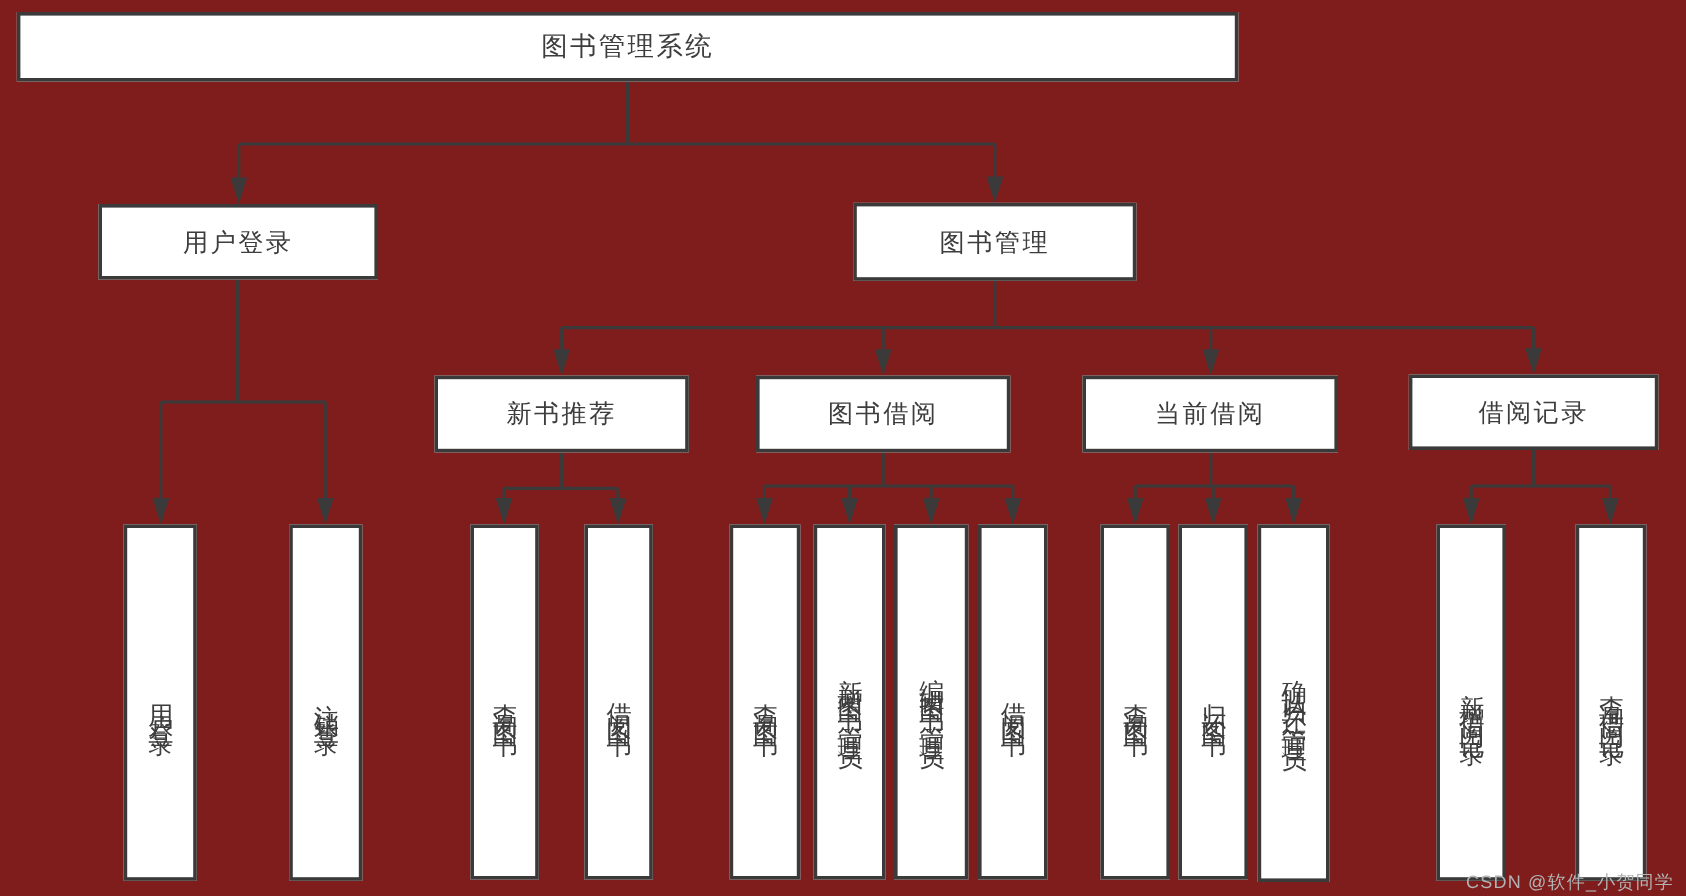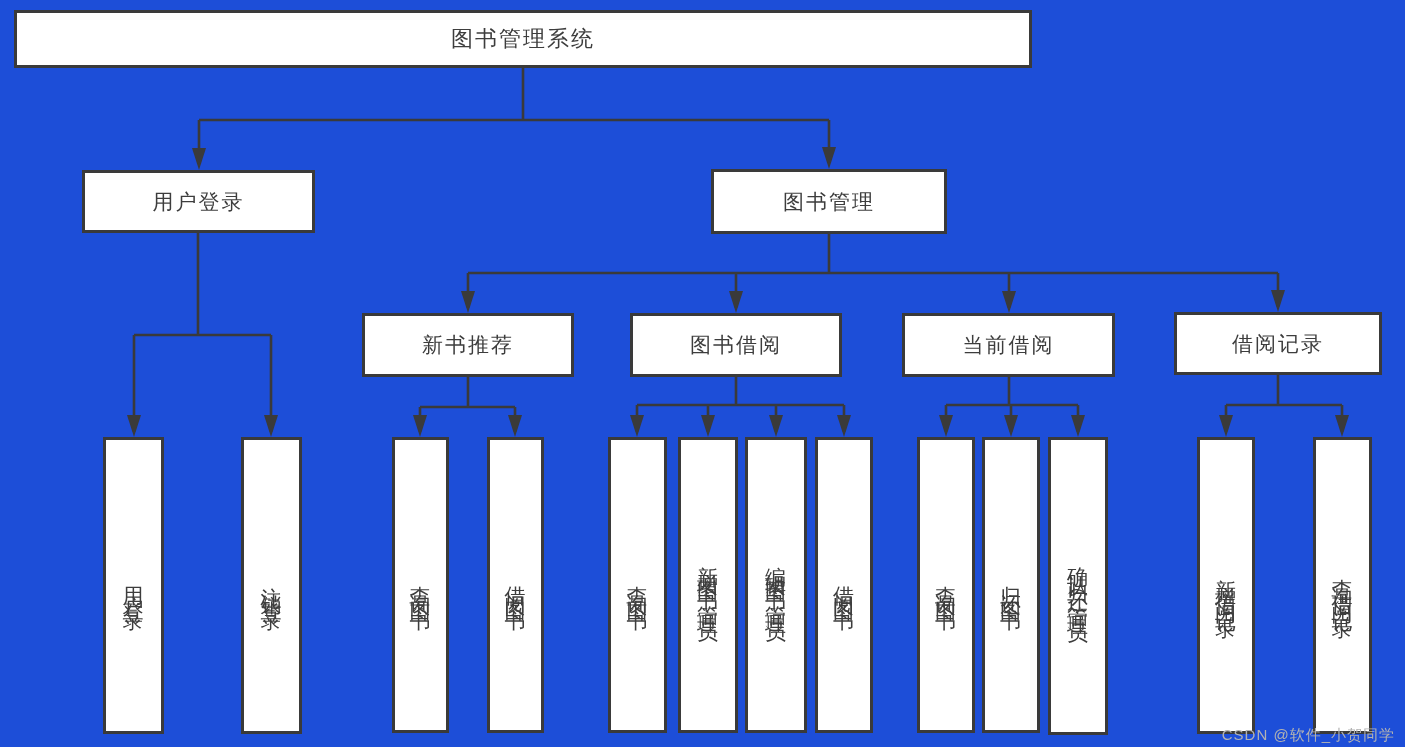--- a/index.html
+++ b/index.html
@@ -5,21 +5,21 @@
   html, body {
     margin: 0;
     padding: 0;
     background: #ffffff;
     font-family: "Liberation Sans", sans-serif;
   }
   #canvas {
     position: relative;
     width: 1405px;
     height: 747px;
-    background: #1d4ed8;
+    background: #7f1d1d;
     overflow: hidden;
   }
   #connectors {
     position: absolute;
     left: 0;
     top: 0;
     width: 1405px;
     height: 747px;
   }
   .node {

